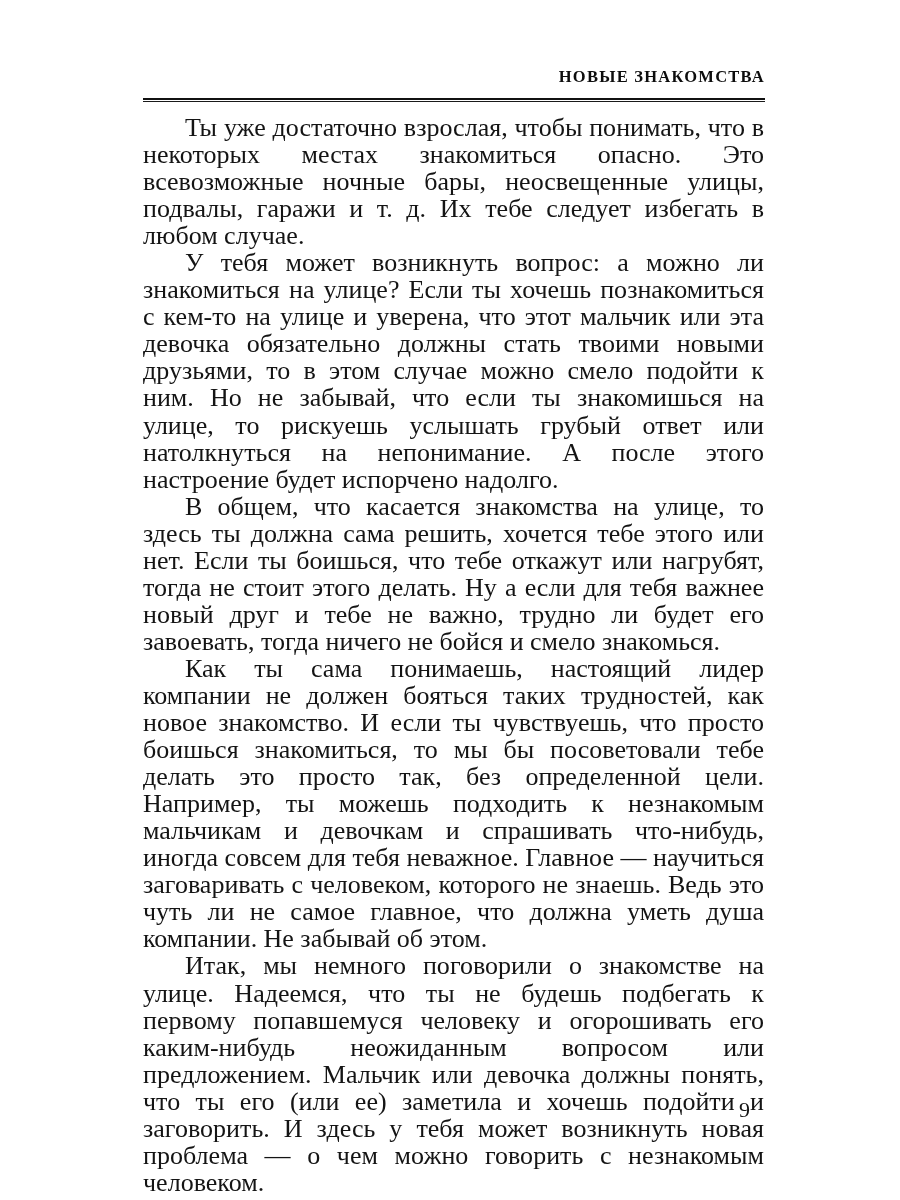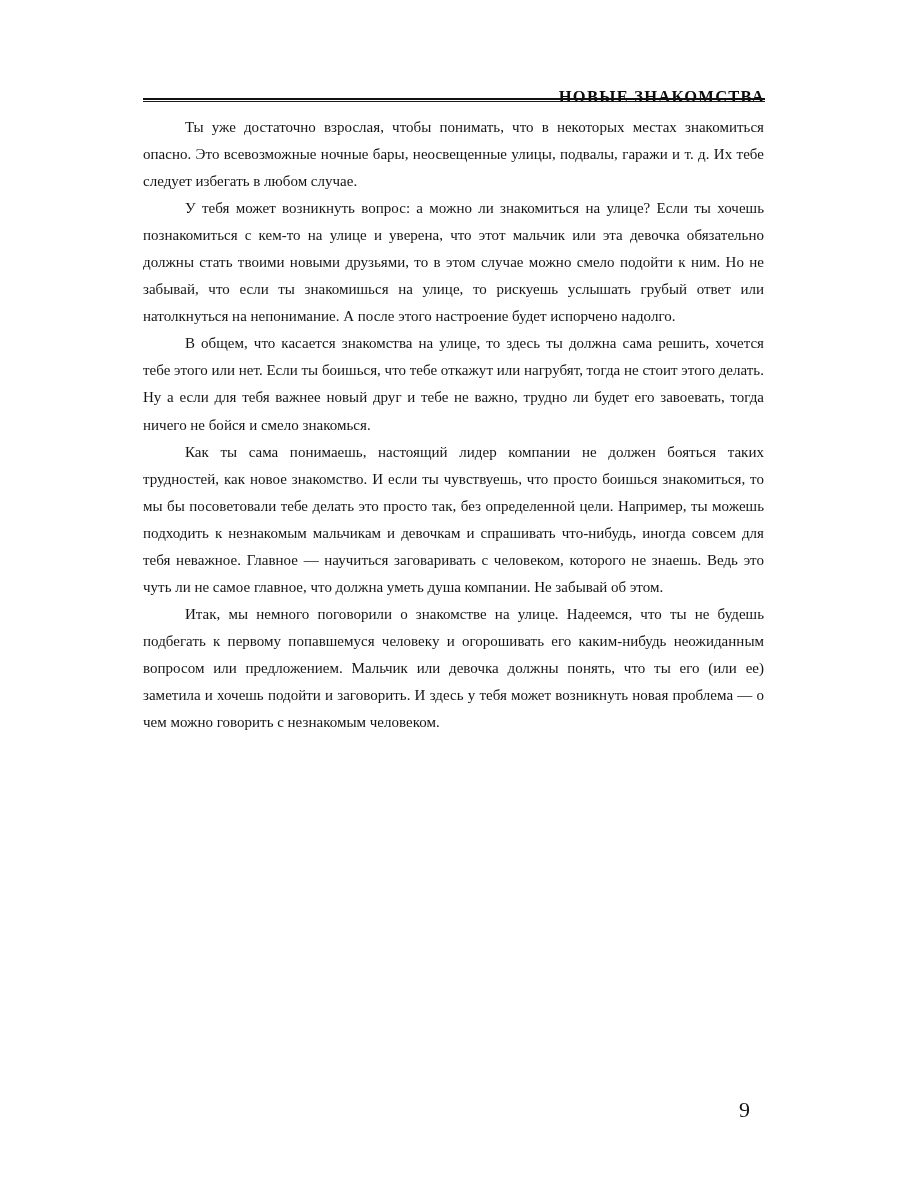--- a/index.html
+++ b/index.html
@@ -23,21 +23,21 @@
     width: 900px;
     height: 1200px;
     background: #ffffff;
     box-sizing: border-box;
   }
 
   
   .running-head {
     position: absolute;
     left: 143px;
-    top: 88px;
+    top: 68px;
     width: 622px;
     text-align: right;
     font-size: 16.5px;
     font-weight: bold;
     letter-spacing: 1.25px;
     line-height: 1.05;
     color: #0d0d0d;
     white-space: nowrap;
   }
 
@@ -68,21 +68,21 @@
   
   .textblock {
     position: absolute;
     left: 143px;
     top: 114px;
     width: 621px;
   }
 
   .para {
     margin: 0;
-    font-size: 15px;
+    font-size: 26px;
     line-height: 27.05px;
     text-align: justify;
     text-align-last: left;
     text-indent: 42px;
     hyphens: manual;
     word-spacing: -0.1px;
     letter-spacing: 0.02px;
     color: #141414;
   }
 

